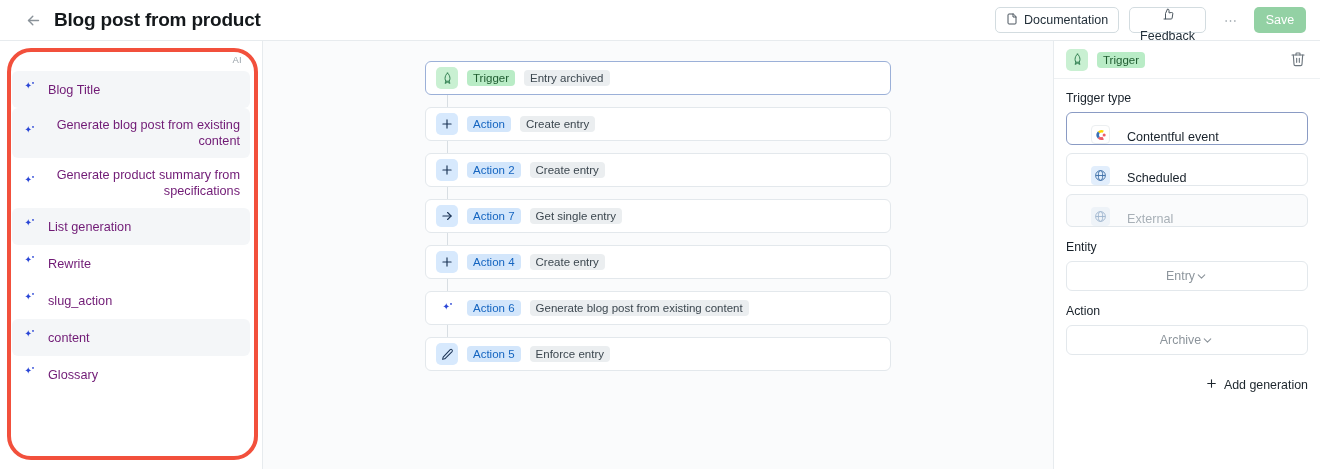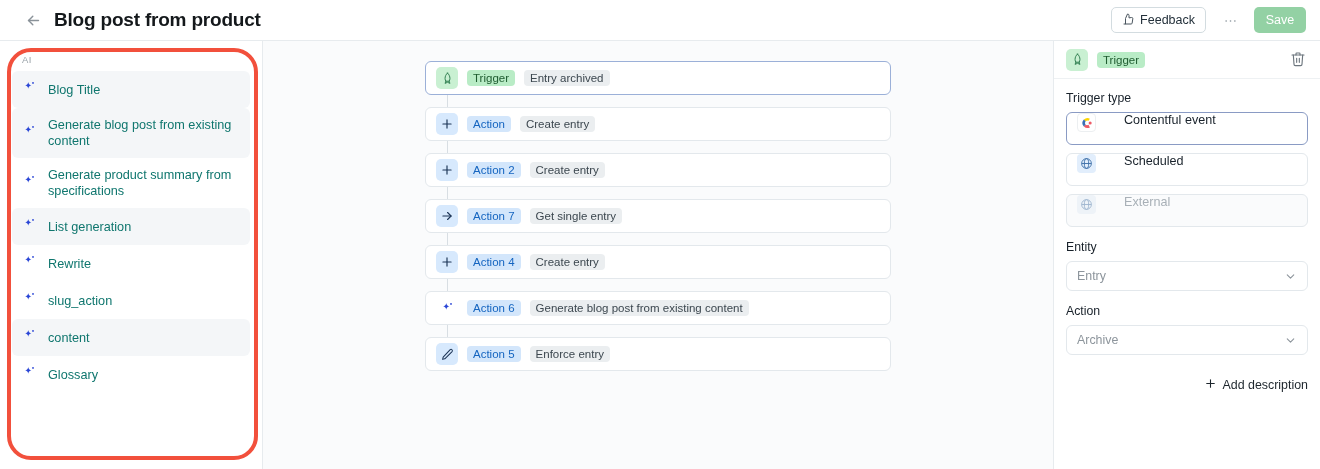--- a/index.html
+++ b/index.html
@@ -27,21 +27,21 @@
     font-size: 19px; font-weight: 700; color: #14181b;
     margin-left: 10px; letter-spacing: -0.2px; white-space: nowrap;
   }
   .header-spacer { flex: 1; }
   .hbtn {
     height: 26px; display: inline-flex; align-items: center; gap: 6px;
     border: 1px solid #d3dce0; border-radius: 5px; background: #fff;
     font-size: 12.5px; color: #23303a; padding: 0 10px; cursor: pointer;
     white-space: nowrap;
   }
-  .hbtn + .hbtn { margin-left: 10px; }
+  .hbtn + .hbtn { margin-left: 10px; flex-direction: column; }
   .dots-btn {
     width: 26px; height: 26px; margin-left: 12px; margin-right: 10px;
     display: flex; align-items: center; justify-content: center;
     color: #9aa3aa; font-size: 13px; letter-spacing: 1px; cursor: pointer;
     background: none; border: none;
   }
   .save-btn {
     height: 26px; min-width: 52px; border-radius: 5px; border: none;
     background: #93d1a4; color: #ffffff; font-size: 12.5px;
     display: flex; align-items: center; justify-content: center;
@@ -52,30 +52,31 @@
   .body { flex: 1; display: flex; min-height: 0; }
 
   
   .sidebar {
     width: 263px; min-width: 263px;
     background: #ffffff;
     border-right: 1px solid #e7ebee;
     padding: 0 12px;
     overflow: hidden;
     position: relative;
+    text-align: right;
   }
   .sidebar-section-label {
     font-size: 9.5px; color: #9aa3aa; padding: 13px 8px 6px 10px; letter-spacing: .3px;
   }
   .ai-item {
     display: flex; align-items: center; gap: 11px;
     padding: 9px 10px; border-radius: 6px; cursor: pointer; min-height: 36px;
   }
   .ai-item.shaded { background: #f4f6f8; }
-  .ai-item .label { font-size: 12.7px; color: #0f766e; line-height: 16px; }
+  .ai-item .label { font-size: 12.7px; color: #701a75; line-height: 16px; }
   .spark { width: 15px; height: 15px; flex: none; }
 
   
   .anno-ring {
     position: absolute; left: 7px; top: 7px; width: 251px; height: 412px;
     border: 4px solid #f2503c; border-radius: 24px;
     pointer-events: none; z-index: 30;
   }
 
   
@@ -117,36 +118,36 @@
     height: 38px; display: flex; align-items: center; gap: 9px;
     padding: 0 12px; border-bottom: 1px solid #eef1f3;
   }
   .rp-spacer { flex: 1; }
   .trash { width: 18px; height: 18px; color: #6d767e; cursor: pointer; }
   .rpanel-body { padding: 12px 12px 0 12px; }
   .field-label { font-size: 12.3px; color: #18212a; margin-bottom: 7px; margin-top: 13px; }
   .field-label.first { margin-top: 0; }
   .opt {
     height: 33px; border: 1px solid #e3e8ec; border-radius: 6px;
-    display: flex; align-items: flex-start; gap: 28px; padding: 0 10px;
+    display: flex; align-items: flex-end; gap: 17px; padding: 0 24px;
     margin-bottom: 8px; cursor: pointer; background: #fff;
   }
   .opt.active { border-color: #8a9bc4; }
   .opt.disabled { background: #fafbfc; cursor: default; }
   .opt .otxt { font-size: 12.6px; color: #18212a; }
   .opt.disabled .otxt { color: #a8b0b7; }
   .opt-ic { width: 19px; height: 19px; border-radius: 4px; flex: none;
             display: flex; align-items: center; justify-content: center; }
   .opt-ic.wbg { background: #fff; border: 1px solid #eceff1; }
   .opt-ic.bbg { background: #e2eefc; }
   .opt-ic.dbg { background: #eef3f8; }
   .select {
     height: 30px; border: 1px solid #e3e8ec; border-radius: 6px;
     display: flex; align-items: center; padding: 0 10px; background: #fff;
-    cursor: pointer; justify-content: space-between;
+    cursor: pointer; justify-content: center;
   }
   .select span { font-size: 12.4px; color: #8d959c; }
   .chev { width: 13px; height: 13px; color: #6d767e; }
   .add-constraint {
     display: flex; align-items: center; justify-content: flex-end; gap: 6px;
     font-size: 12.4px; color: #1d262d; margin-top: 22px; cursor: pointer;
   }
 </style>
 </head>
 <body>
@@ -156,20 +157,29 @@
   <div class="header">
     <div class="back-arrow">
       <svg width="17" height="17" viewBox="0 0 24 24" fill="none" stroke="currentColor" stroke-width="2" stroke-linecap="round" stroke-linejoin="round">
           <line x1="19" y1="12" x2="5" y2="12"></line>
           <polyline points="11 18 5 12 11 6"></polyline>
         </svg>
     </div>
     <div class="page-title">Blog post from product</div>
     <div class="header-spacer"></div>
 
+    <button class="hbtn">
+      <span>
+        <svg width="12" height="12" viewBox="0 0 24 24" fill="none" stroke="#4a555e" stroke-width="2" stroke-linecap="round" stroke-linejoin="round">
+            <path d="M14 2H6a2 2 0 0 0-2 2v16a2 2 0 0 0 2 2h12a2 2 0 0 0 2-2V8z"></path>
+            <polyline points="14 2 14 8 20 8"></polyline>
+          </svg>
+      </span>
+      <span>Documentation</span>
+    </button>
 
     <button class="hbtn">
       <span>
         <svg width="12" height="12" viewBox="0 0 24 24" fill="none" stroke="#4a555e" stroke-width="2" stroke-linecap="round" stroke-linejoin="round">
             <path d="M14 9V5a3 3 0 0 0-3-3l-4 9v11h11.28a2 2 0 0 0 2-1.7l1.38-9a2 2 0 0 0-2-2.3z"></path>
             <line x1="7" y1="22" x2="4" y2="22"></line>
           </svg>
       </span>
       <span>Feedback</span>
     </button>
@@ -399,19 +409,19 @@
           </span>
         </div>
 
         <div class="add-constraint">
           <span>
             <svg width="13" height="13" viewBox="0 0 24 24" fill="none" stroke="#1d262d" stroke-width="2" stroke-linecap="round">
                 <line x1="12" y1="5" x2="12" y2="19"></line>
                 <line x1="5" y1="12" x2="19" y2="12"></line>
               </svg>
           </span>
-          <span>Add description</span>
+          <span>Add generation</span>
         </div>
       </div>
     </div>
 
   </div>
 </div>
 
 </body></html>

